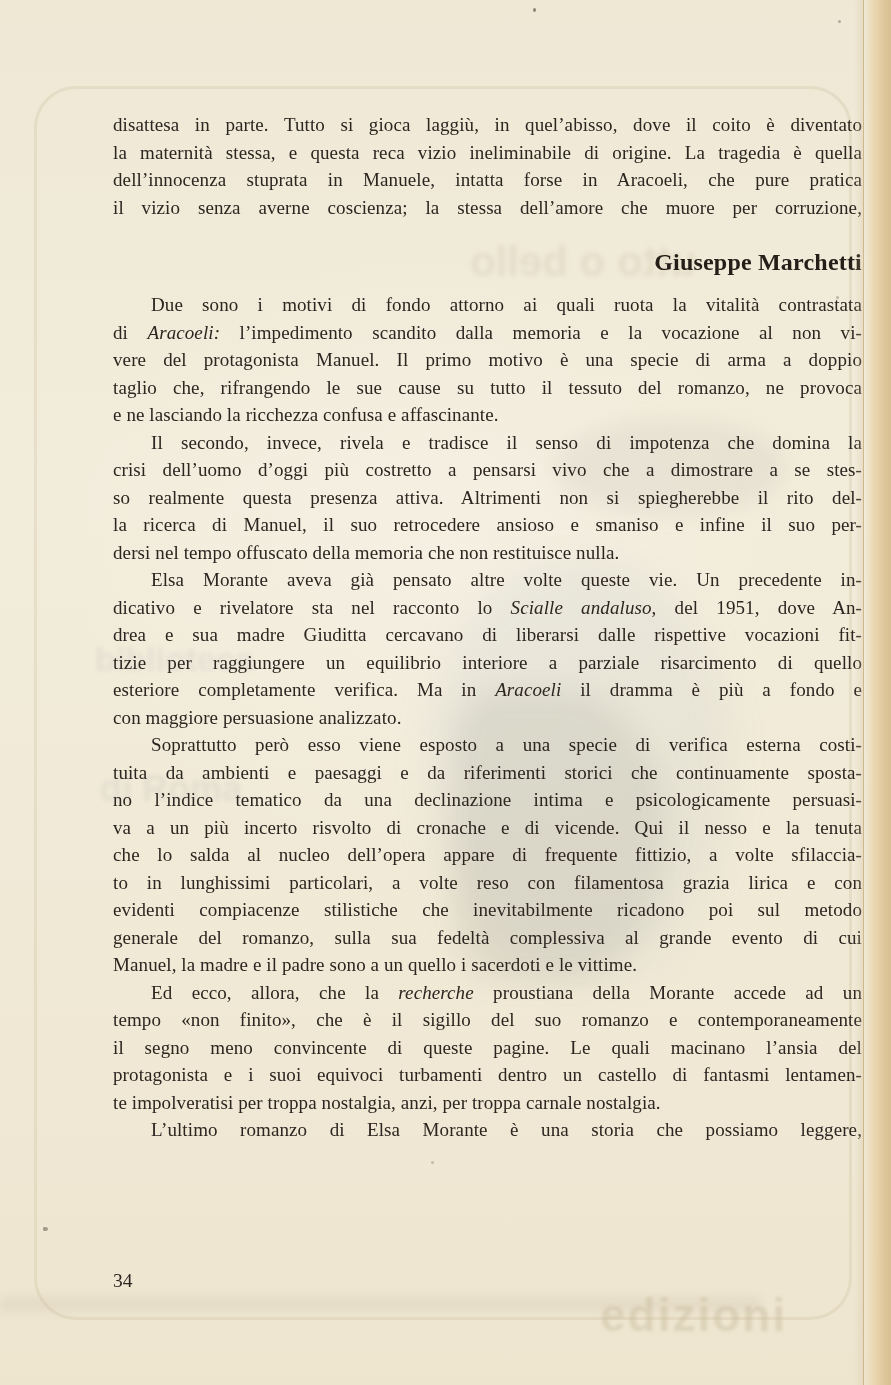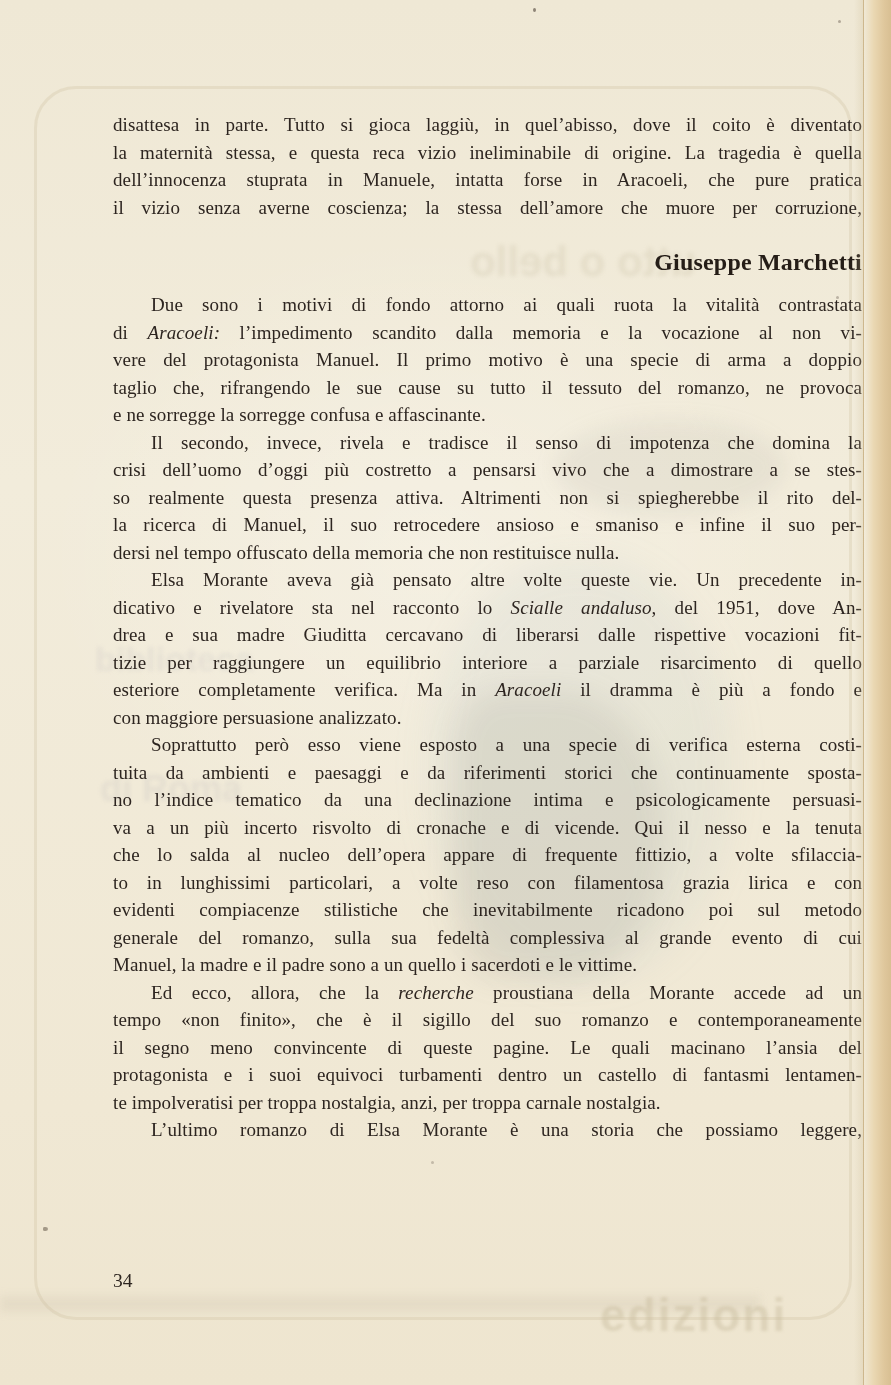--- a/index.html
+++ b/index.html
@@ -85,21 +85,21 @@
         <div class="line just"><span>la maternità stessa, e questa reca vizio ineliminabile di origine. La tragedia è quella</span></div>
         <div class="line just"><span>dell’innocenza stuprata in Manuele, intatta forse in Aracoeli, che pure pratica</span></div>
         <div class="line just"><span>il vizio senza averne coscienza; la stessa dell’amore che muore per corruzione,</span></div>
       </div>
       <h2 class="heading">Giuseppe Marchetti</h2>
       <div class="para indent">
         <div class="line just"><span>Due sono i motivi di fondo attorno ai quali ruota la vitalità contrastata</span></div>
         <div class="line just"><span>di </span><em>Aracoeli:</em><span> l’impedimento scandito dalla memoria e la vocazione al non vi-</span></div>
         <div class="line just"><span>vere del protagonista Manuel. Il primo motivo è una specie di arma a doppio</span></div>
         <div class="line just"><span>taglio che, rifrangendo le sue cause su tutto il tessuto del romanzo, ne provoca</span></div>
-        <div class="line"><span>e ne sorregge la sorregge confusa e affascinante.</span></div>
+        <div class="line"><span>e ne lasciando la ricchezza confusa e affascinante.</span></div>
       </div>
       <div class="para indent">
         <div class="line just"><span>Il secondo, invece, rivela e tradisce il senso di impotenza che domina la</span></div>
         <div class="line just"><span>crisi dell’uomo d’oggi più costretto a pensarsi vivo che a dimostrare a se stes-</span></div>
         <div class="line just"><span>so realmente questa presenza attiva. Altrimenti non si spiegherebbe il rito del-</span></div>
         <div class="line just"><span>la ricerca di Manuel, il suo retrocedere ansioso e smaniso e infine il suo per-</span></div>
         <div class="line"><span>dersi nel tempo offuscato della memoria che non restituisce nulla.</span></div>
       </div>
       <div class="para indent">
         <div class="line just"><span>Elsa Morante aveva già pensato altre volte queste vie. Un precedente in-</span></div>

